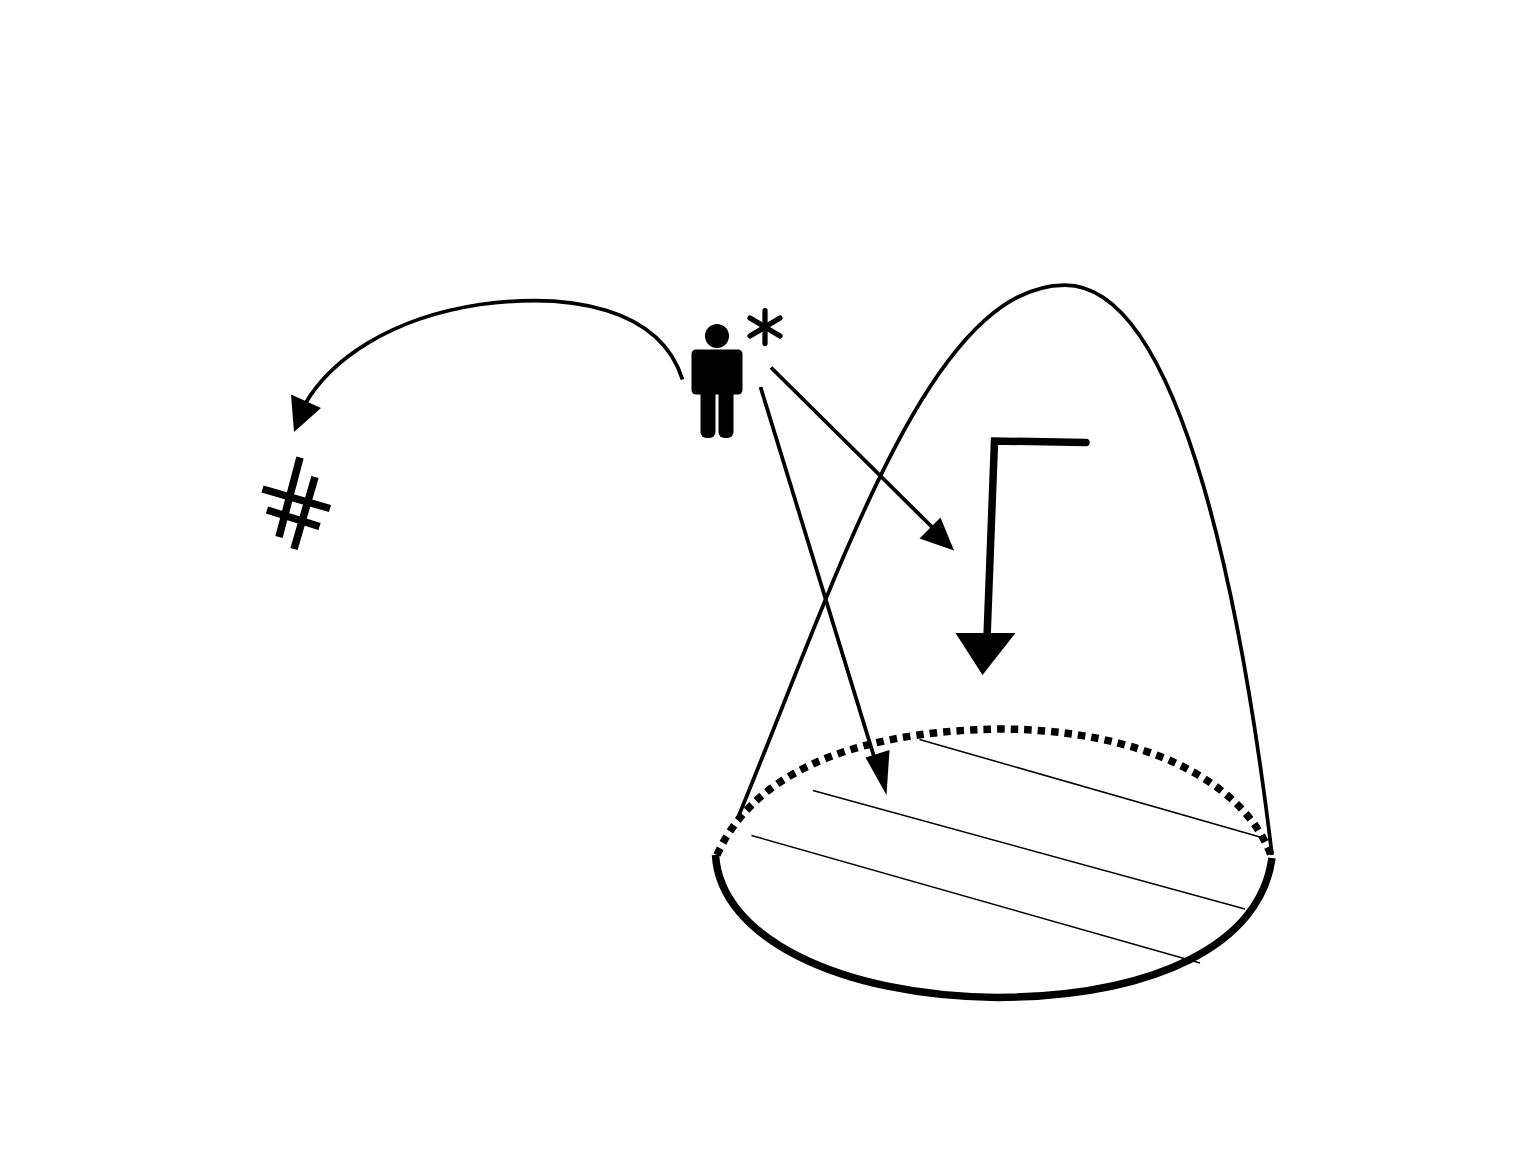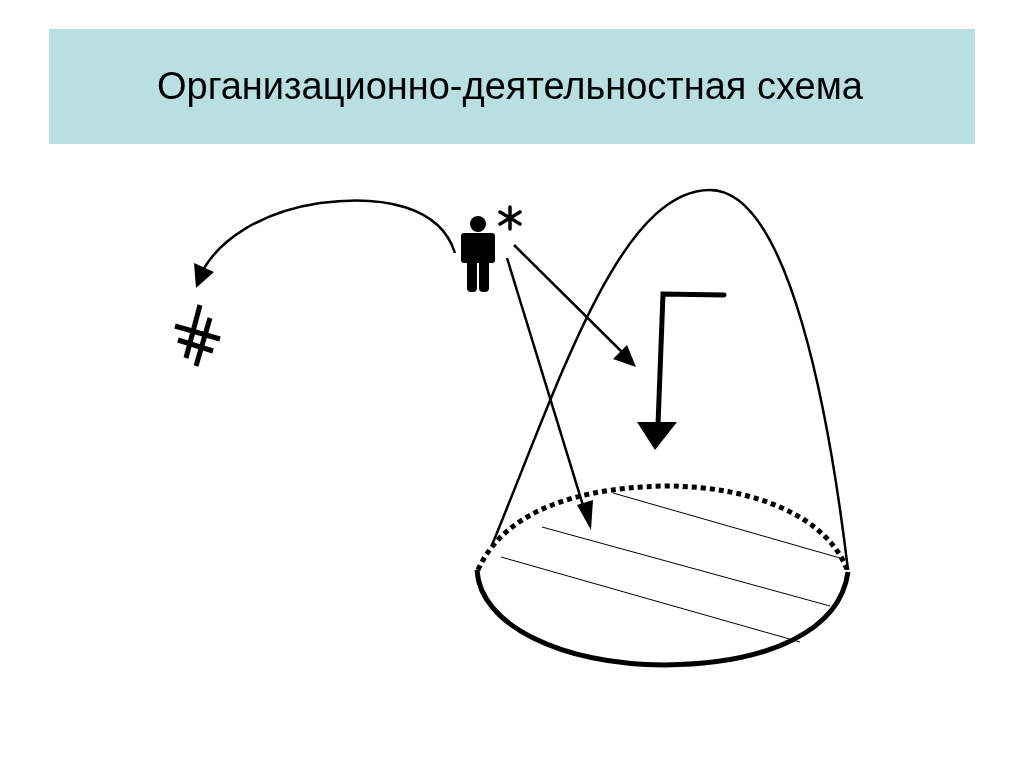--- a/index.html
+++ b/index.html
@@ -40,23 +40,20 @@
       top: 0;
       width: 1024px;
       height: 767px;
     }
   </style>
 </head>
 <body>
 
 <div class="slide">
 
-  <div class="title-banner" style="background:#b9dfe3;">
-    <span class="title-text">Организационно-деятельностная схема</span>
-  </div>
 
   <svg class="diagram" viewBox="0 0 1024 767" xmlns="http://www.w3.org/2000/svg">
 
     <g>
       <path d="M 492 545 C 560 380, 620 190, 710 190 C 790 190, 830 420, 848 570" fill="none" stroke="#000" stroke-width="2.5"></path>
     </g>
 
     <g>
       <path d="M 478 570 C 500 520, 560 488, 665 486 C 760 486, 830 520, 848 572" fill="none" stroke="#000" stroke-width="5" stroke-dasharray="5 4"></path>
     </g>

